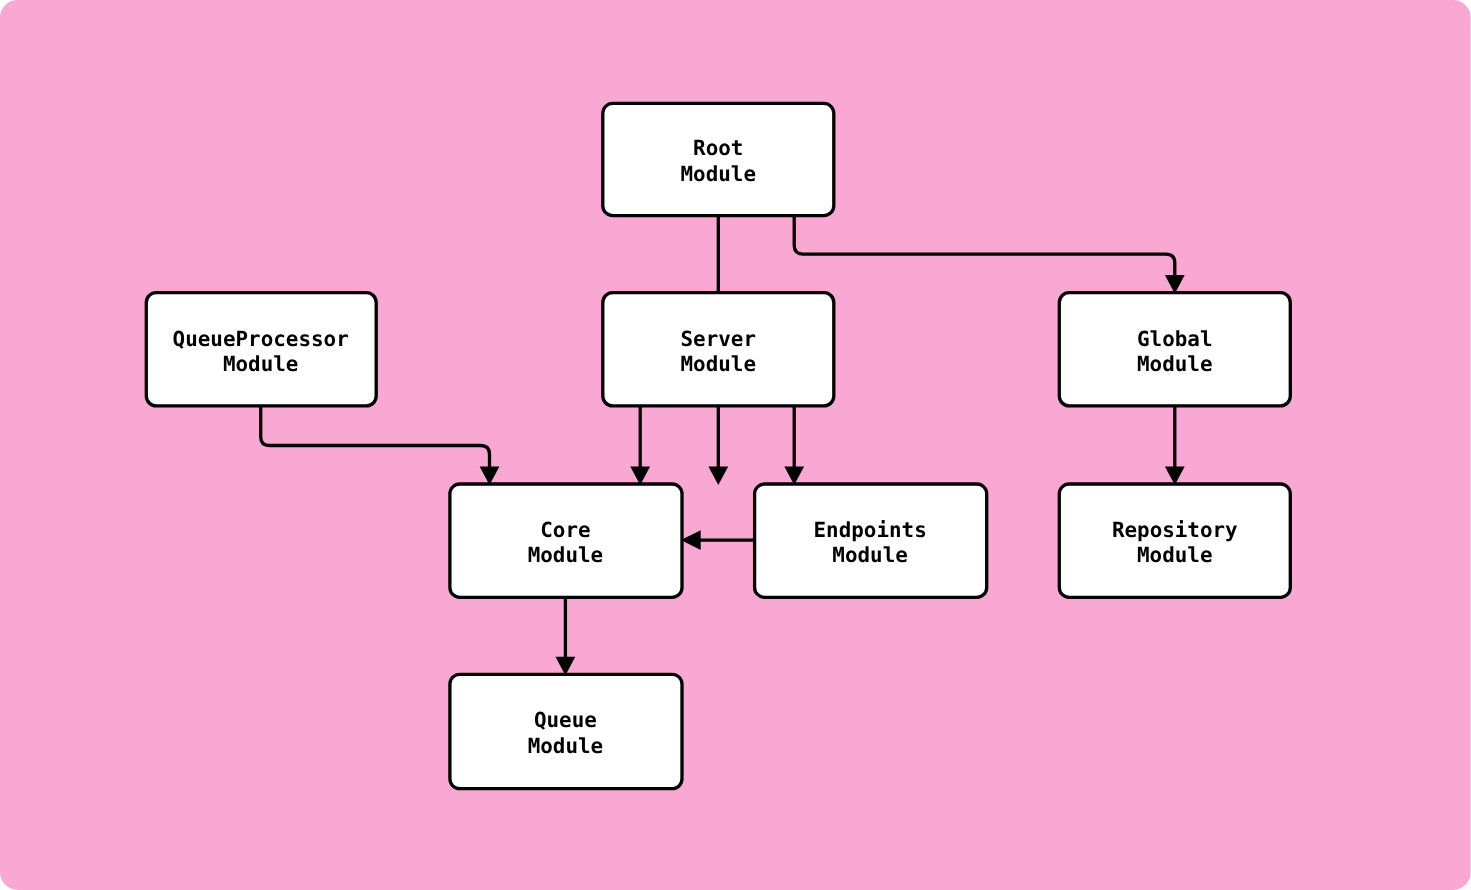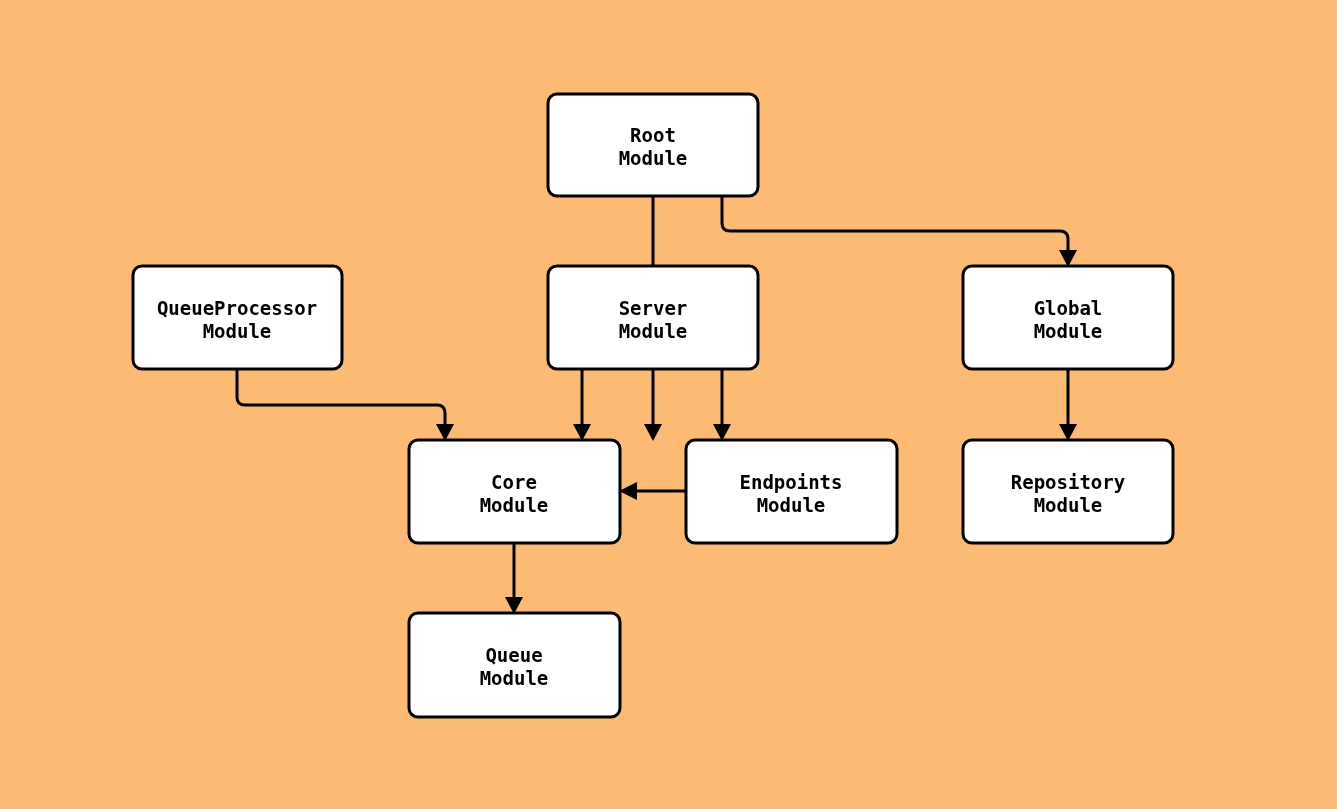--- a/index.html
+++ b/index.html
@@ -11,21 +11,22 @@
   body {
     width: 1337px;
     height: 809px;
     overflow: hidden;
     font-family: "DejaVu Sans Mono", "Liberation Mono", monospace;
   }
   #diagram-root {
     position: relative;
     width: 1337px;
     height: 809px;
-    background: #fdba74;
+    background: #f9a8d4;
+    border-radius: 16px;
   }
   svg#diagram-canvas {
     display: block;
     width: 1337px;
     height: 809px;
   }
   .node-box {
     fill: #ffffff;
     stroke: #000000;
     stroke-width: 3;

